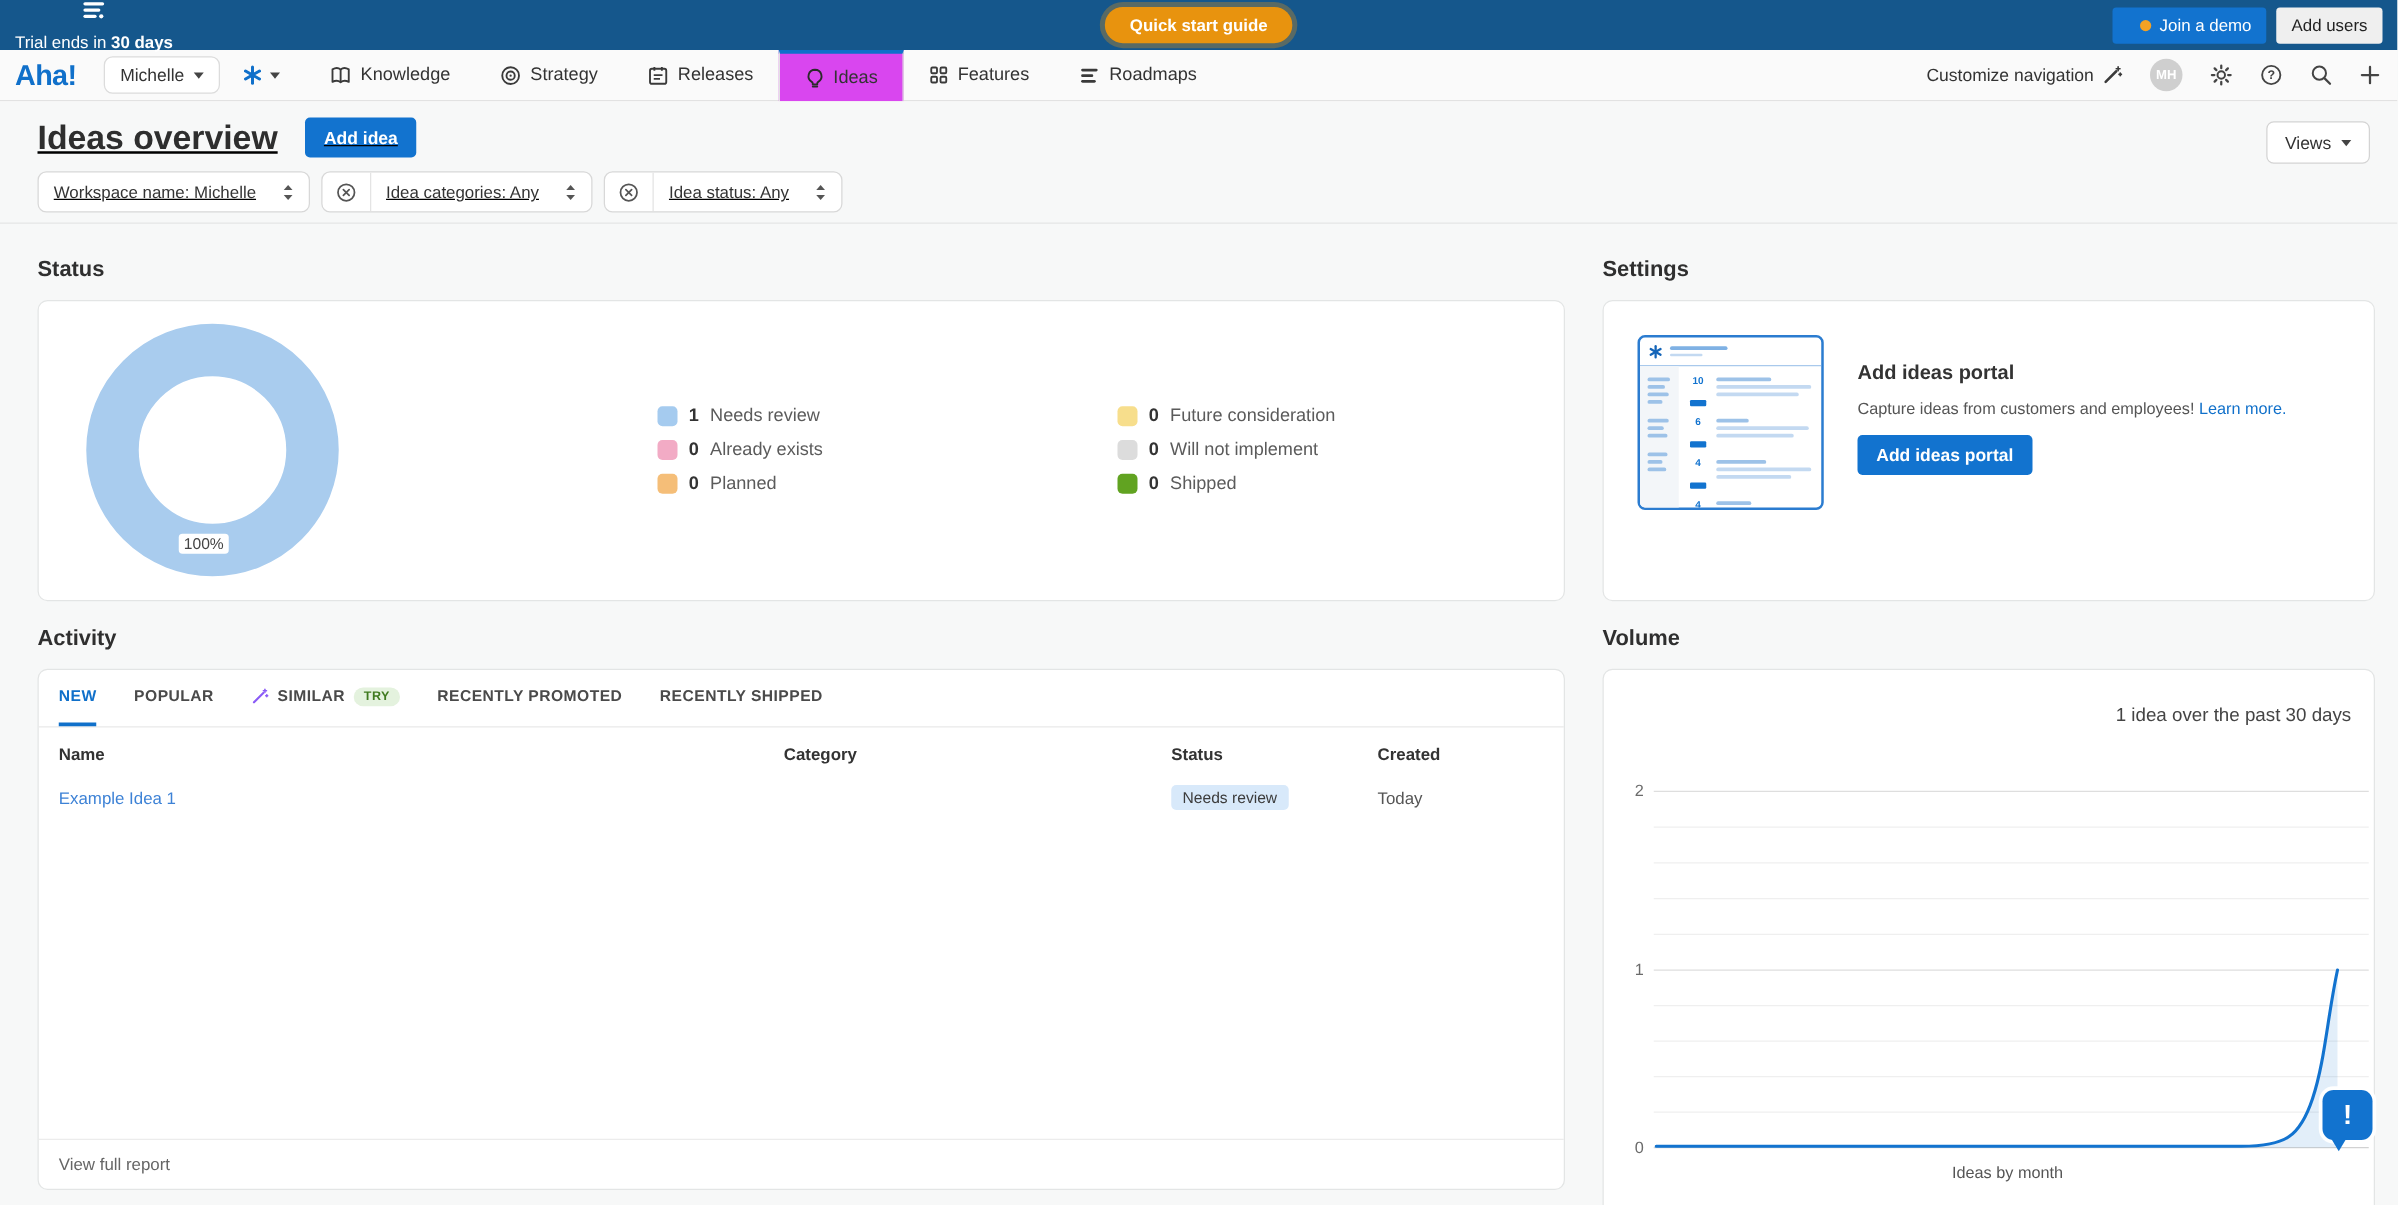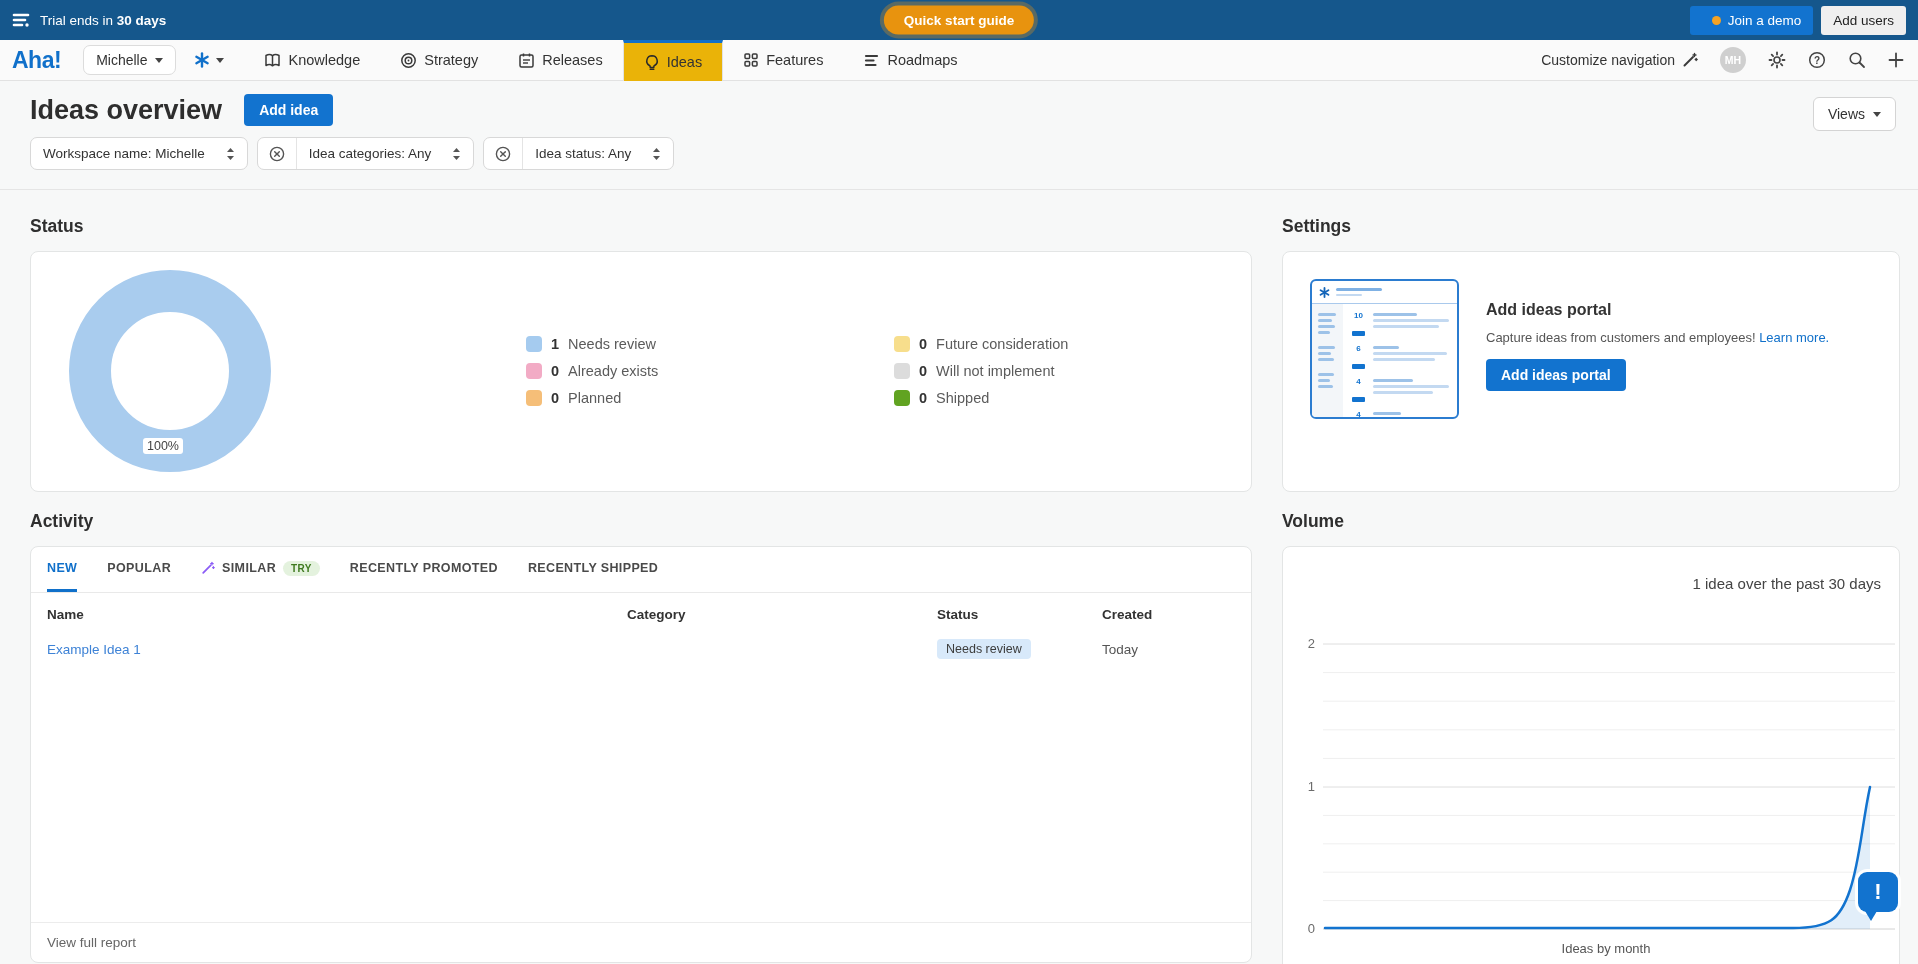--- a/index.html
+++ b/index.html
@@ -1,44 +1,44 @@
 <!DOCTYPE html>
 <html><head>
 <meta charset="utf-8">
 <style>
   * { box-sizing: border-box; margin: 0; padding: 0; }
   html,body { width:1918px; height:964px; font-family:"Liberation Sans", sans-serif; background:#F7F8F8; overflow:hidden; }
 
   
   .topbar { height:40px; background:#15578C; display:flex; align-items:center; padding:0 12px; position:relative; color:#fff; }
-  .topbar-left { display:flex; align-items:center; gap:10px; font-size:13.5px; }
+  .topbar-left { display:flex; align-items:center; gap:10px; font-size:13.5px;flex-direction:column; }
   .trial-bold { font-weight:700; }
   .quickstart { position:absolute; left:50%; top:50%; transform:translate(-50%,-50%); background:#E8930E; color:#fff; border:none; font-size:13.5px; font-weight:700; padding:7px 20px; border-radius:15px; box-shadow:0 0 0 4px rgba(232,147,14,.32); cursor:pointer; }
   .topbar-right { margin-left:auto; display:flex; align-items:center; gap:8px; }
   .btn-join { background:#1273CF; color:#fff; border:none; border-radius:3px; font-size:13.5px; padding:7px 12px 7px 22px; display:flex; align-items:center; gap:7px; cursor:pointer; }
   .live-dot { width:9px; height:9px; border-radius:50%; background:#F4A224; display:inline-block; }
   .btn-addusers { background:#EFEFEF; color:#222; border:none; border-radius:3px; font-size:13.5px; padding:7px 12px; cursor:pointer; }
 
   
   .navbar { height:41px; background:#FAFAFA; border-bottom:1px solid #E2E2E2; display:flex; align-items:stretch; padding:0 14px 0 12px; }
   .logo { color:#1070CA; font-weight:800; font-size:23px; letter-spacing:-0.5px; align-self:center; margin-right:22px; cursor:pointer; }
   .ws-pill { align-self:center; background:#fff; border:1px solid #DCDCDC; border-radius:7px; padding:6px 12px; font-size:14px; color:#333; display:flex; align-items:center; gap:8px; cursor:pointer; }
   .caret { width:0; height:0; border-left:4.5px solid transparent; border-right:4.5px solid transparent; border-top:5px solid #444; display:inline-block; }
   .sparkle-group { align-self:center; display:flex; align-items:center; gap:6px; margin:0 20px 0 18px; cursor:pointer; }
   .nav-items { display:flex; align-items:stretch; }
   .nav-item { display:flex; align-items:center; gap:7px; font-size:14.5px; color:#333; padding:0 20px; cursor:pointer; }
   .nav-item svg { flex:0 0 auto; }
-  .nav-item.active { background:#eab308; border-left:1px solid #E2E2E2; border-right:1px solid #E2E2E2; border-top:3px solid #1070CA; margin-bottom:-1px; }
+  .nav-item.active { background:#d946ef; border-left:1px solid #E2E2E2; border-right:1px solid #E2E2E2; border-top:3px solid #1070CA; margin-bottom:-1px; }
   .nav-right { margin-left:auto; display:flex; align-items:center; gap:22px; }
   .customize { display:flex; align-items:center; gap:7px; font-size:14px; color:#333; cursor:pointer; }
   .avatar { width:26px; height:26px; border-radius:50%; background:#CFCFCF; color:#fff; font-size:10.5px; font-weight:700; display:flex; align-items:center; justify-content:center; cursor:pointer; }
   .nav-icon-btn { display:flex; align-items:center; cursor:pointer; }
 
   
-  .pagehead { background:#F7F8F8; border-bottom:1px solid #E5E5E5; padding:13px 22px 19px 24px; position:relative; }
+  .pagehead { background:#F7F8F8; border-bottom:1px solid #E5E5E5; padding:13px 22px 8px 24px; position:relative;text-decoration:underline; }
   .title-row { display:flex; align-items:center; gap:22px; }
   .page-title { font-size:27px; font-weight:700; color:#2E2E2E; margin-left:6px; }
   .btn-primary { background:#1273CF; color:#fff; border:none; border-radius:4px; font-size:14px; font-weight:600; padding:8px 15px; cursor:pointer; }
   .btn-views { position:absolute; right:22px; top:16px; background:#fff; border:1px solid #D4D4D4; border-radius:6px; font-size:14px; color:#333; padding:8px 14px; display:flex; align-items:center; gap:8px; cursor:pointer; }
   .filters { display:flex; gap:9px; margin-top:11px; margin-left:6px; }
   .filter-group { display:flex; align-items:stretch; background:#fff; border:1px solid #D8D8D8; border-radius:7px; overflow:hidden; height:33px; }
   .filter-clear { display:flex; align-items:center; padding:0 11px; border-right:1px solid #E4E4E4; cursor:pointer; }
   .filter-label { display:flex; align-items:center; gap:21px; padding:0 12px; font-size:13.5px; color:#333; cursor:pointer; }
 
   

